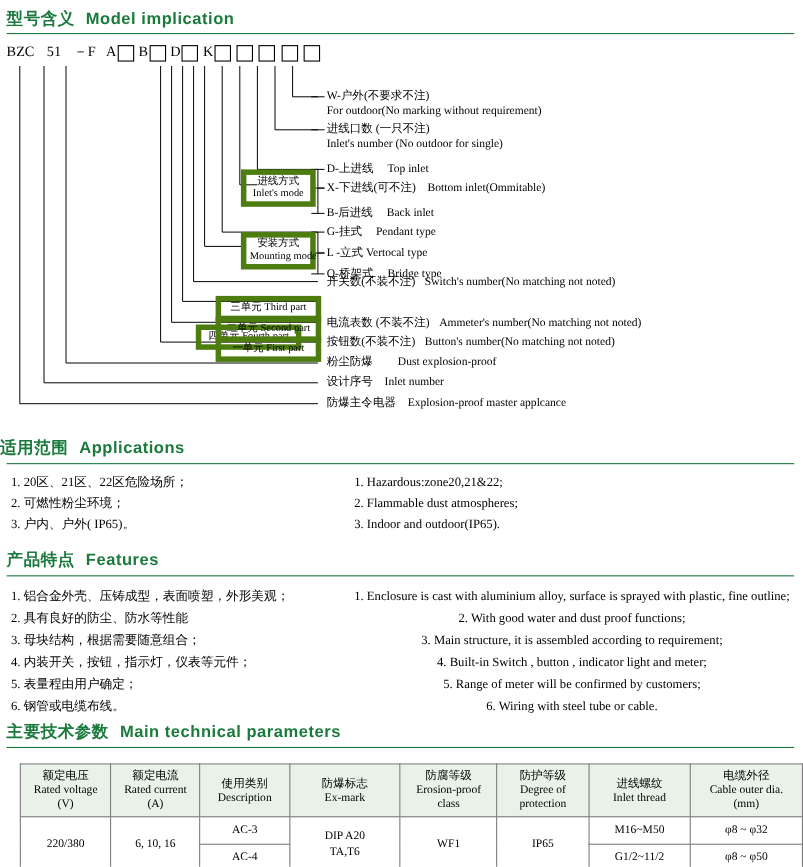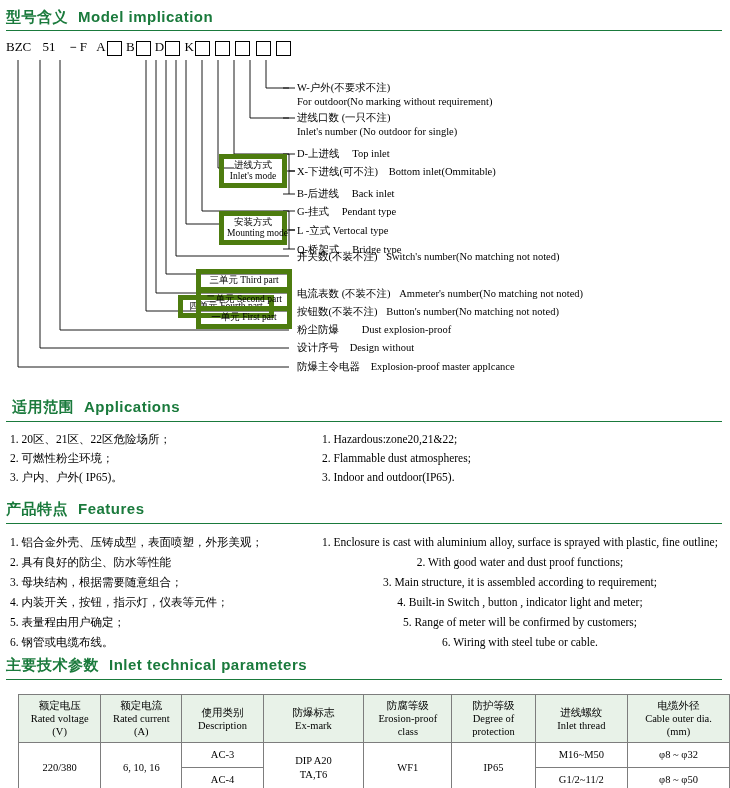--- a/index.html
+++ b/index.html
@@ -156,21 +156,21 @@
   <div class="dtext" style="left:297px;top:298px;">
     <span>按钮数(不装不注)</span>
     <span style="margin-left:6px;">Button's number(No matching not noted)</span>
   </div>
   <div class="dtext" style="left:297px;top:316px;">
     <span>粉尘防爆</span>
     <span style="margin-left:20px;">Dust explosion-proof</span>
   </div>
   <div class="dtext" style="left:297px;top:334px;">
     <span>设计序号</span>
-    <span style="margin-left:8px;">Design without</span>
+    <span style="margin-left:8px;">Inlet number</span>
   </div>
   <div class="dtext" style="left:297px;top:353px;">
     <span>防爆主令电器</span>
     <span style="margin-left:8px;">Explosion-proof master applcance</span>
   </div>
 
   <div class="tagbox" style="left:219px;top:146px;width:52px;">
     <div>进线方式</div>
     <div>Inlet's mode</div>
   </div>
@@ -190,21 +190,21 @@
     <span>二单元</span>
     <span>Second part</span>
   </div>
   <div class="tagbox" style="left:196px;top:298px;width:80px;">
     <span>一单元</span>
     <span>First part</span>
   </div>
 </div>
 
 <div class="blk" style="top:398px;">
-  <div class="section-title" style="margin-left:12px;">
+  <div class="section-title" style="margin-left:0;">
     <span>适用范围</span><span class="en">Applications</span>
   </div>
   <hr class="hr-green" style="margin-left:6px;width:716px;">
   <div style="position:relative;height:80px;">
     <div class="col-cn" style="top:0;">
       <div>1. 20区、21区、22区危险场所；</div>
       <div>2. 可燃性粉尘环境；</div>
       <div>3. 户内、户外( IP65)。</div>
     </div>
     <div class="col-en" style="top:0;">
@@ -235,21 +235,21 @@
       <div>3. Main structure, it is assembled according to requirement;</div>
       <div>4. Built-in Switch , button , indicator light and meter;</div>
       <div>5. Range of meter  will be confirmed by customers;</div>
       <div>6. Wiring  with  steel  tube  or  cable.</div>
     </div>
   </div>
 </div>
 
 <div class="blk" style="top:656px;">
   <div class="section-title" style="margin-left:6px;">
-    <span>主要技术参数</span><span class="en">Inlet technical parameters</span>
+    <span>主要技术参数</span><span class="en">Main technical parameters</span>
   </div>
   <hr class="hr-green" style="margin-left:6px;width:716px;">
 </div>
 
 <div class="tbl-wrap">
   <table>
     <thead>
       <tr>
         <th style="width:78px;">
           <div>额定电压</div>

